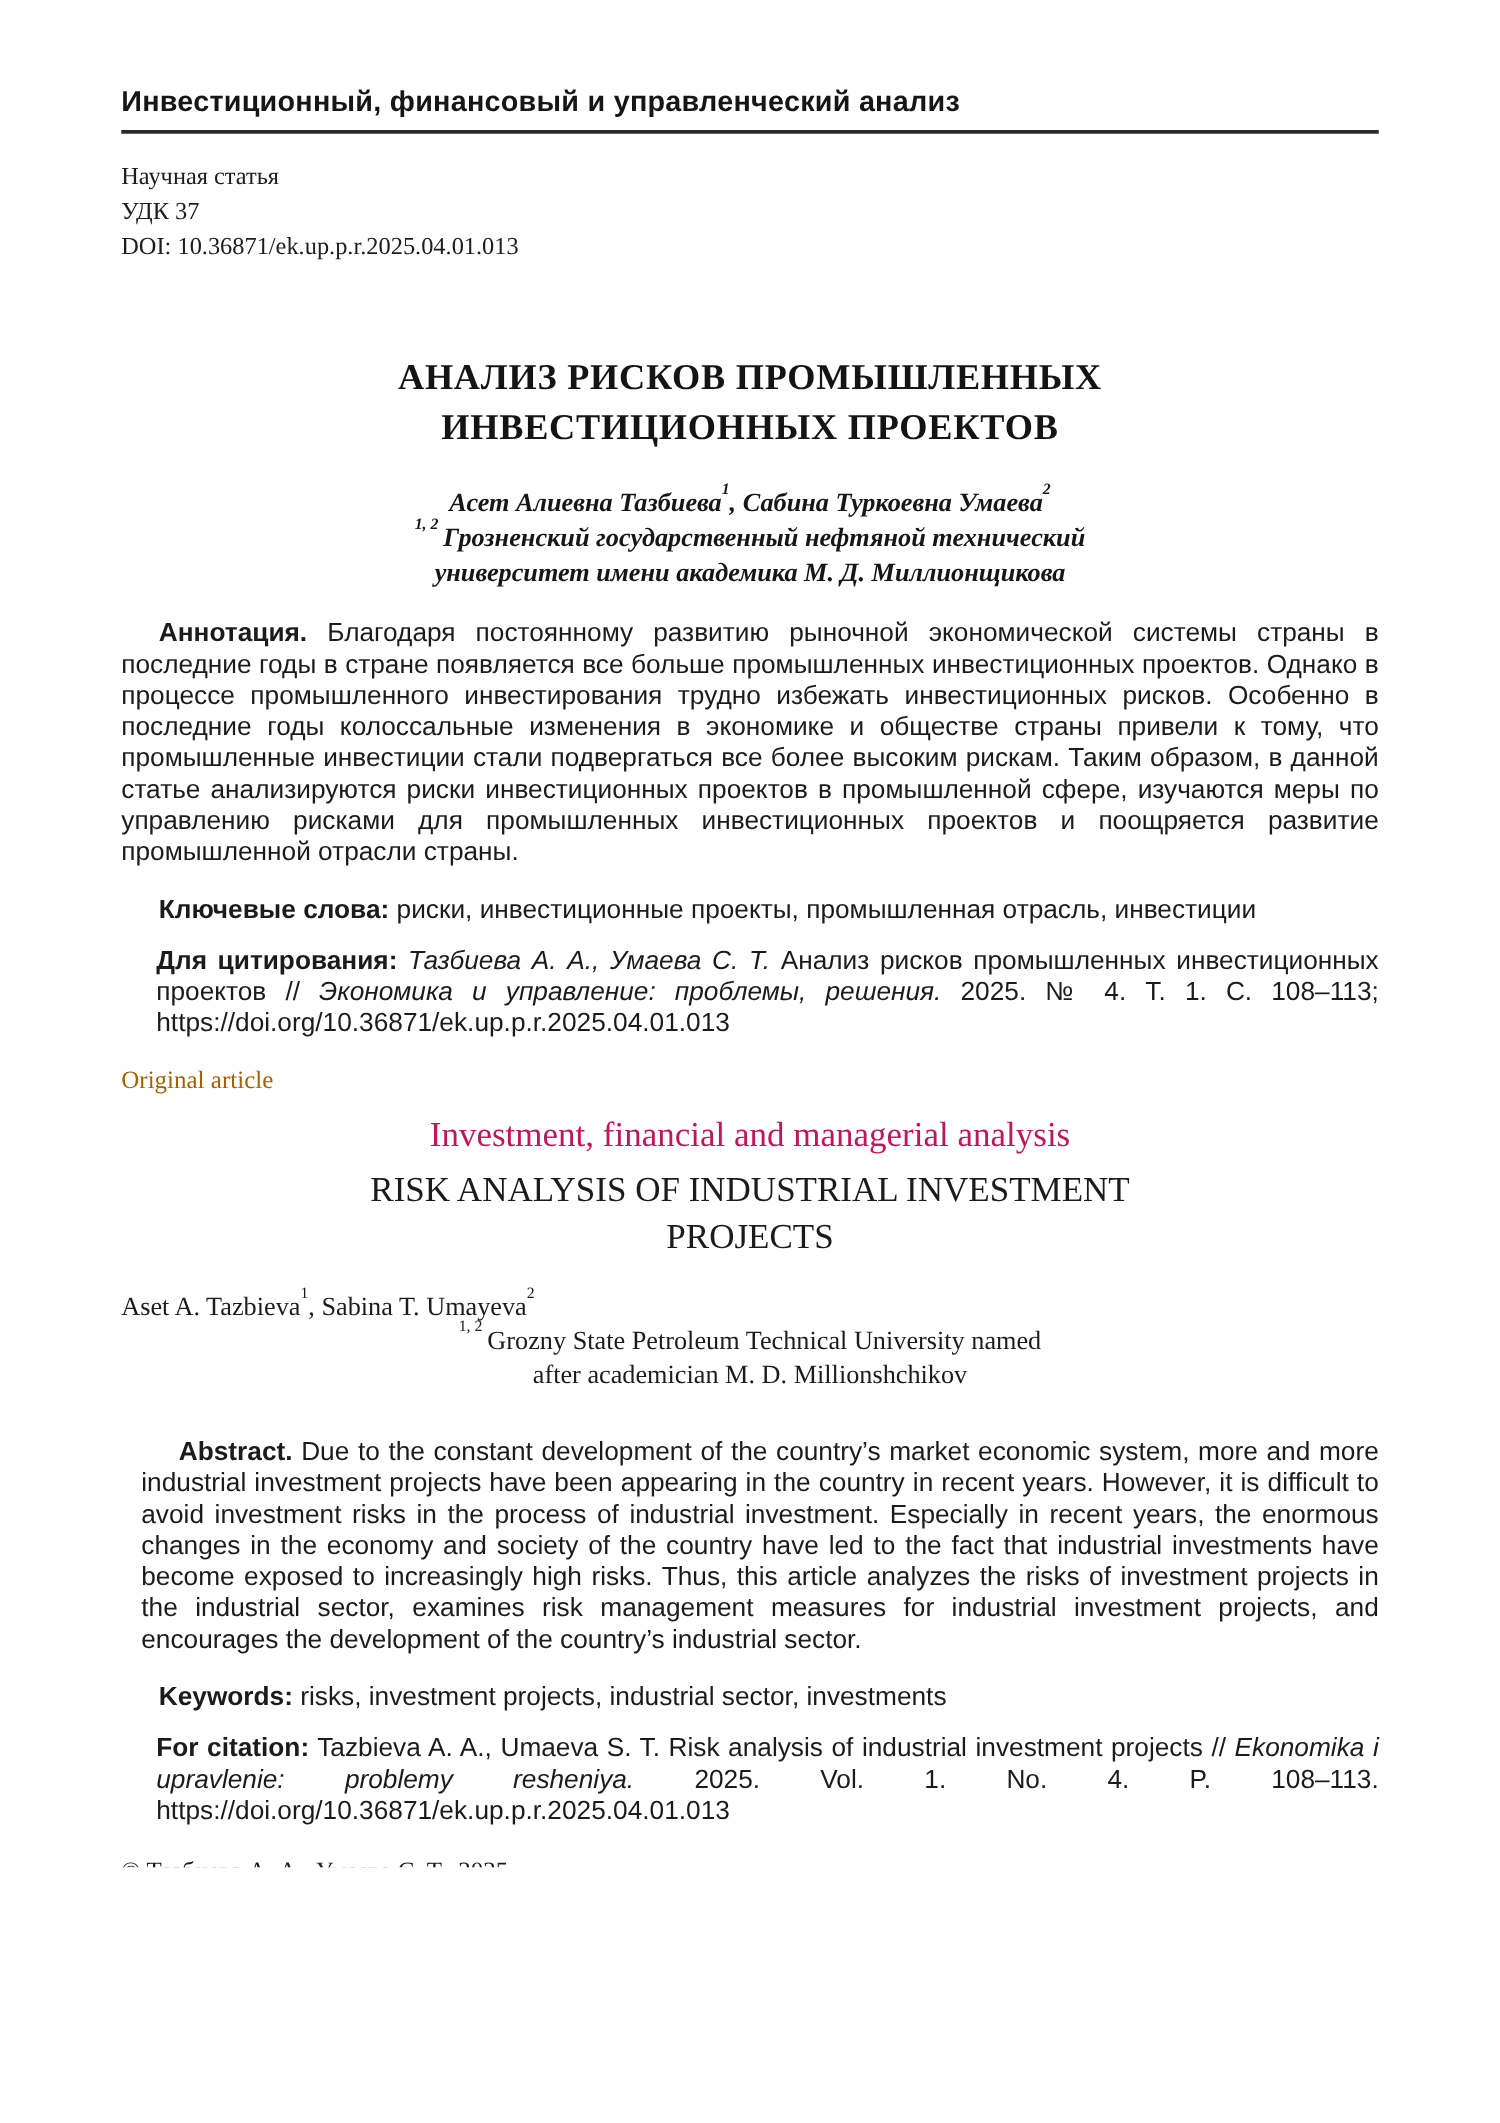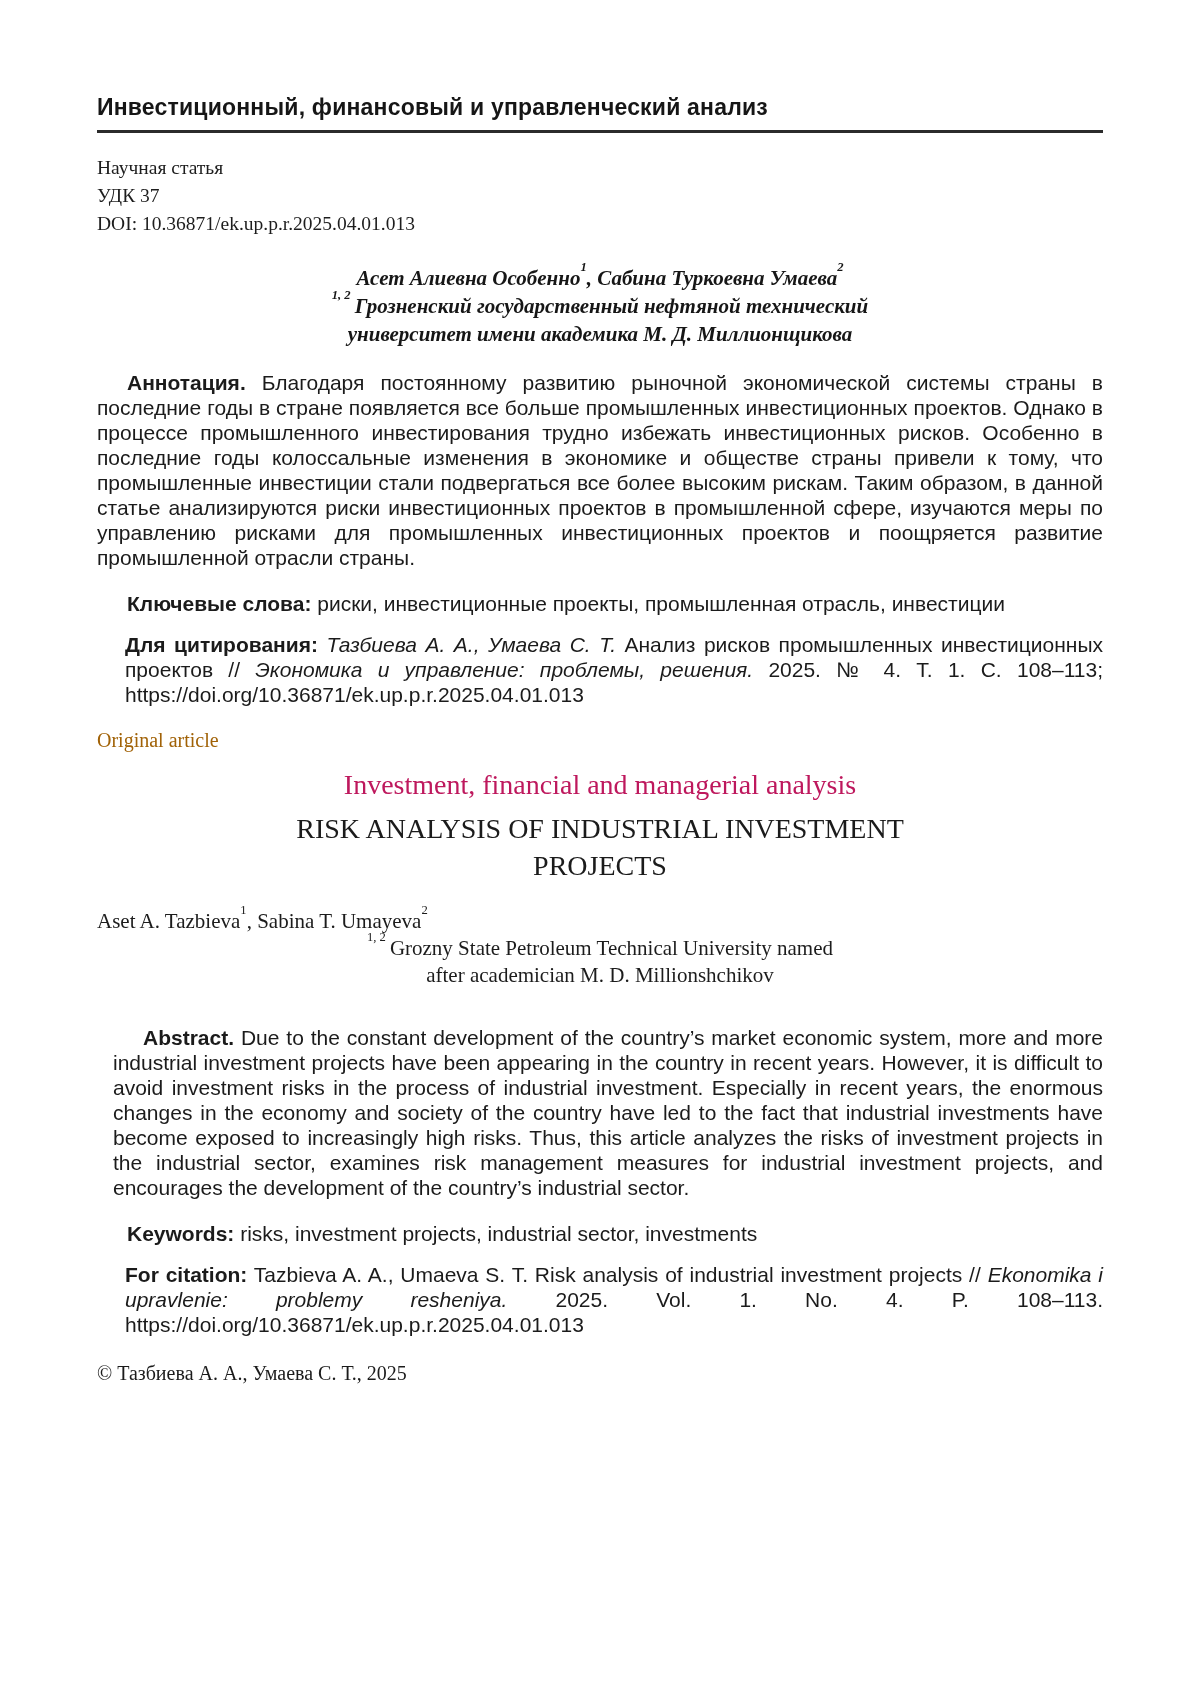--- a/index.html
+++ b/index.html
@@ -2,21 +2,21 @@
 <html lang="ru"><head>
 <meta charset="utf-8">
 <style>
   html, body { margin:0; padding:0; background:#ffffff; }
   .page {
     position: relative;
     width: 1200px;
     height: 1494px;
     background: #ffffff;
     box-sizing: border-box;
-    padding: 94px 97px 0 97px;
+    padding: 68px 97px 0 97px;
     color: #1c1c1c;
     overflow: hidden;
     font-family: "Liberation Serif", serif;
   }
 
   .running-head {
     font-family: "Liberation Sans", sans-serif;
     font-weight: bold;
     font-size: 23px;
     line-height: 26px;
@@ -154,22 +154,26 @@
 
   <div class="running-head">Инвестиционный, финансовый и управленческий анализ</div>
   <div class="rule head-rule"></div>
 
   <div class="meta">
     <div>Научная статья</div>
     <div>УДК 37</div>
     <div>DOI: 10.36871/ek.up.p.r.2025.04.01.013</div>
   </div>
 
-
-  <div class="ru-authors"><span>Асет Алиевна Особенно</span><sup class="s">1</sup><span>, </span><span>Сабина Туркоевна Умаева</span><sup class="s">2</sup></div>
+  <div class="ru-title">
+    <div>АНАЛИЗ РИСКОВ ПРОМЫШЛЕННЫХ</div>
+    <div>ИНВЕСТИЦИОННЫХ ПРОЕКТОВ</div>
+  </div>
+
+  <div class="ru-authors"><span>Асет Алиевна Тазбиева</span><sup class="s">1</sup><span>, </span><span>Сабина Туркоевна Умаева</span><sup class="s">2</sup></div>
 
   <div class="ru-affil">
     <div><sup class="s s-pre">1, 2</sup><span>Грозненский государственный нефтяной технический</span></div>
     <div>университет имени академика М. Д. Миллионщикова</div>
   </div>
 
   <p class="para indent ru-abstract" lang="ru"><b>Аннотация.</b><span> Благодаря постоянному развитию рыночной экономической системы страны в последние годы в стране появляется все больше промышленных инвестиционных проектов. Однако в процессе промышленного инвестирования трудно избежать инвестиционных рисков. Особенно в последние годы колоссальные изменения в экономике и обществе страны привели к тому, что промышленные инвестиции стали подвергаться все более высоким рискам. Таким образом, в данной статье анализируются риски инвестиционных проектов в промышленной сфере, изучаются меры по управлению рисками для промышленных инвестиционных проектов и поощряется развитие промышленной отрасли страны.</span></p>
 
   <p class="para indent" style="margin:0;"><b>Ключевые слова:</b><span> риски, инвестиционные проекты, промышленная отрасль, инвестиции</span></p>
 

